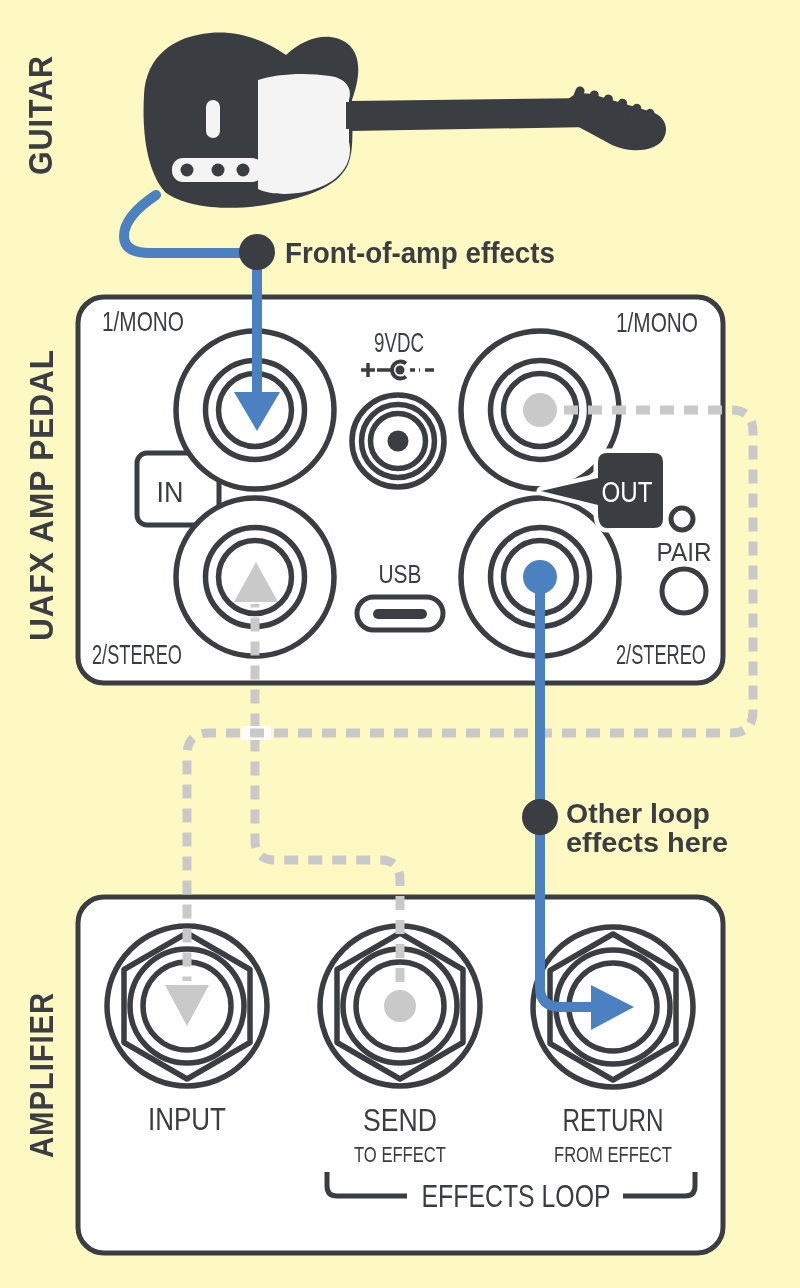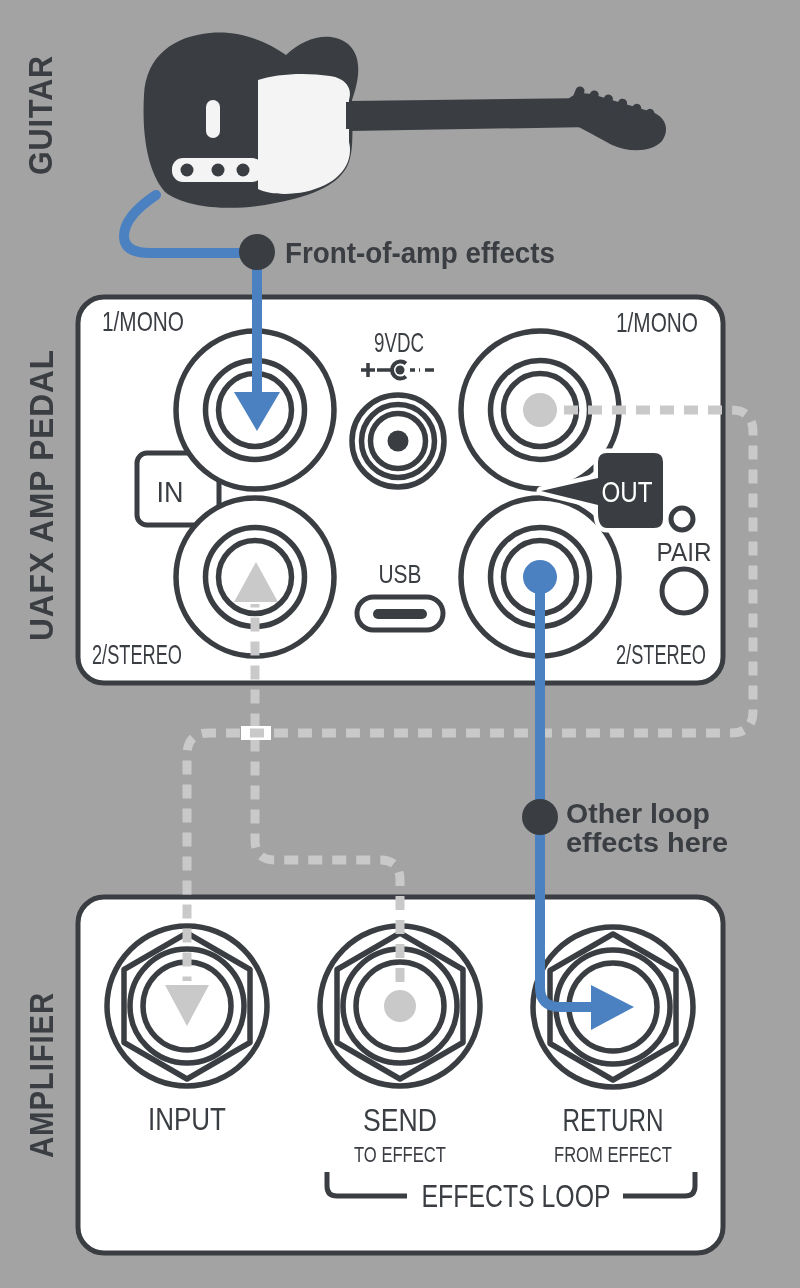--- a/index.html
+++ b/index.html
@@ -1,16 +1,16 @@
 <!DOCTYPE html>
 <html><head>
 <meta charset="utf-8">
 <style>
   html,body{margin:0;padding:0;background:#fff;}
-  .stage{width:800px;height:1288px;position:relative;background:#a3a3a3;overflow:hidden;}
+  .stage{width:800px;height:1288px;position:relative;background:#fef9c3;overflow:hidden;}
   svg{display:block;}
   text{font-family:"Liberation Sans","DejaVu Sans",sans-serif;}
   .side-label{font-size:34px;font-weight:bold;fill:#3a3d42;letter-spacing:1px;}
   .note-label{font-size:30px;font-weight:bold;fill:#3a3d42;}
   .cond{font-size:28px;fill:#3a3d42;}
   .cond-big{font-size:31px;fill:#3a3d42;}
   .cond-sub{font-size:22px;fill:#3a3d42;}
   .badge-txt{font-size:30px;fill:#3a3d42;}
   .badge-txt-light{font-size:30px;fill:#ffffff;}
   .small-cond{font-size:26px;fill:#3a3d42;}

